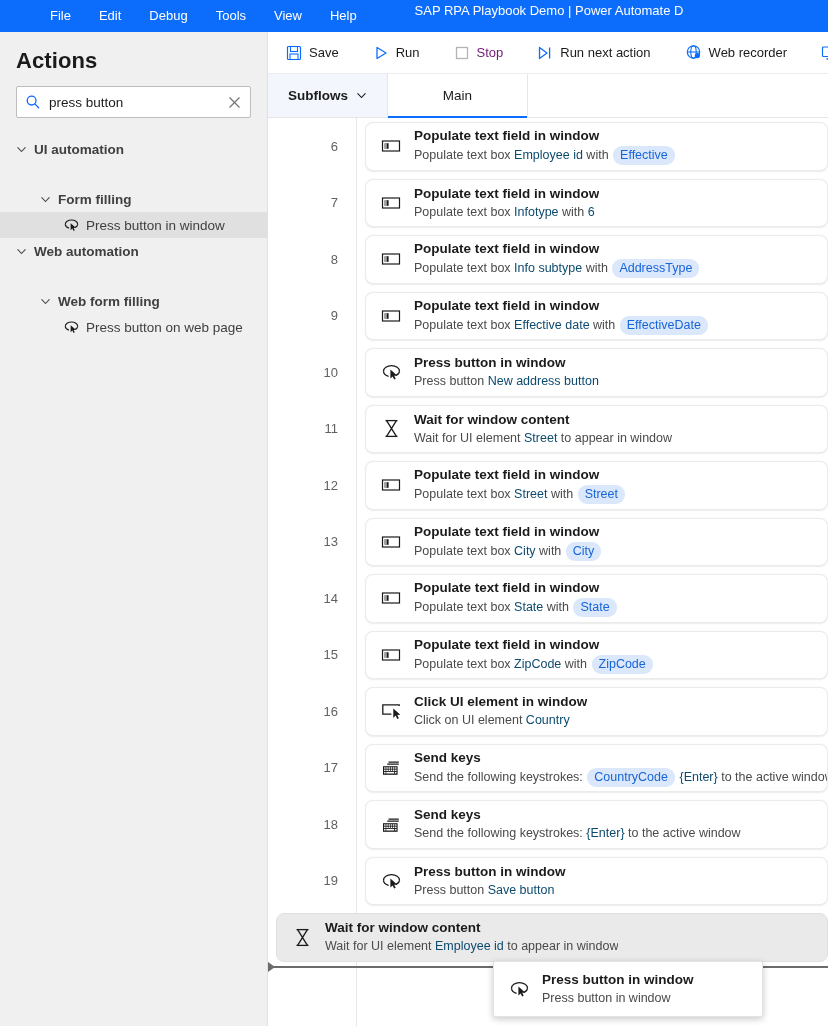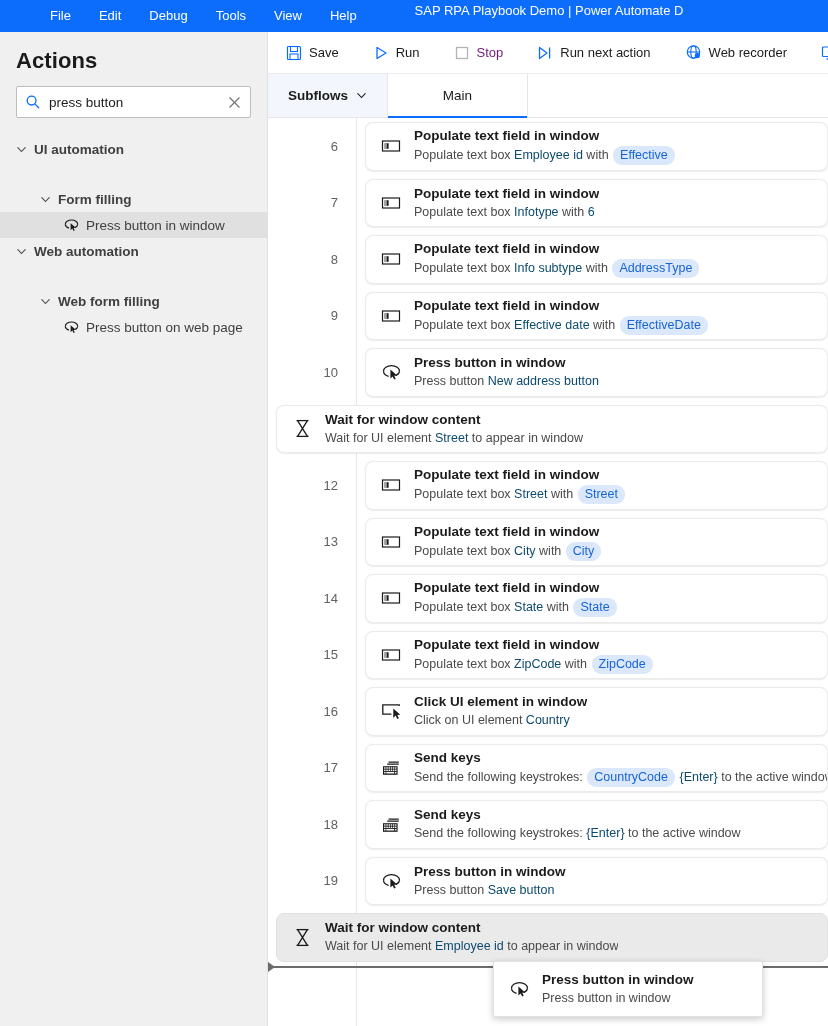--- a/index.html
+++ b/index.html
@@ -383,20 +383,21 @@
                     <path d="M9.4 6.6 L9.4 15.6 L11.6 13.4 L13.2 16.6 L14.7 15.8 L13.2 12.8 L16.1 12.6 Z" fill="#1b1b1b"></path>
                   </svg>
                 </span>
                 <div class="cardtext">
                   <div class="ct-title">Press button in window</div>
                   <div class="ct-sub"><span>Press button </span><span class="lnk">New address button</span></div>
                 </div>
               </div>
             </div>
             <div class="row">
+              <div class="rownum">11</div>
               <div class="card">
                 <span class="cardicon">
                   <svg width="17" height="19" viewBox="0 0 17 19">
                     <line x1="2.5" y1="1.6" x2="14.5" y2="1.6" stroke="#1b1b1b" stroke-width="1.3"></line>
                     <line x1="2.5" y1="17.4" x2="14.5" y2="17.4" stroke="#1b1b1b" stroke-width="1.3"></line>
                     <path d="M3.6 1.6 L13.4 17.4 M13.4 1.6 L3.6 17.4" fill="none" stroke="#1b1b1b" stroke-width="1.3"></path>
                   </svg>
                 </span>
                 <div class="cardtext">
                   <div class="ct-title">Wait for window content</div>

